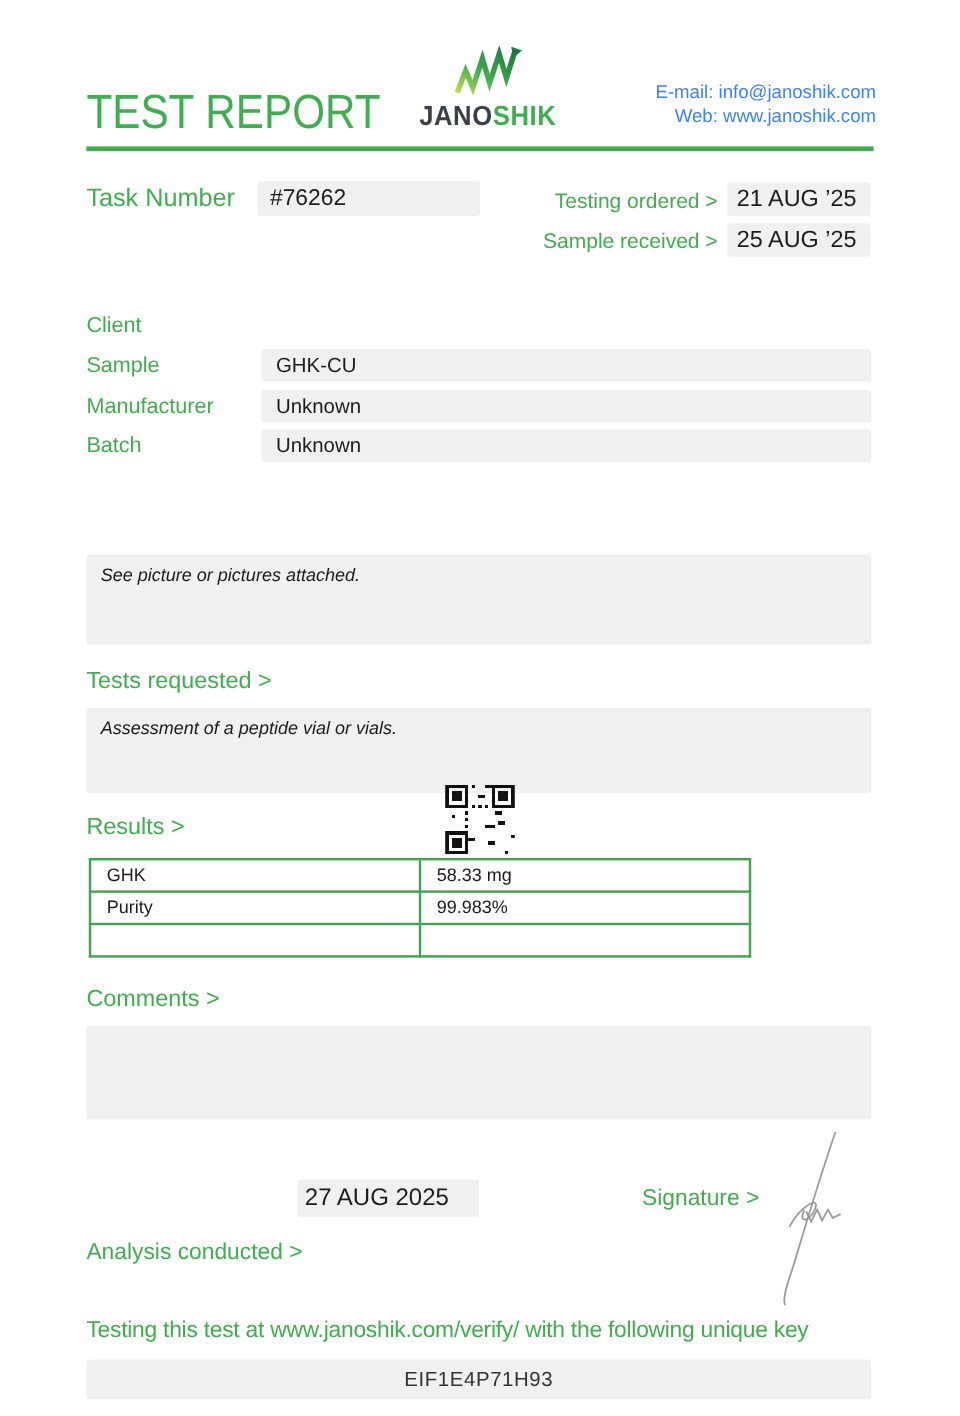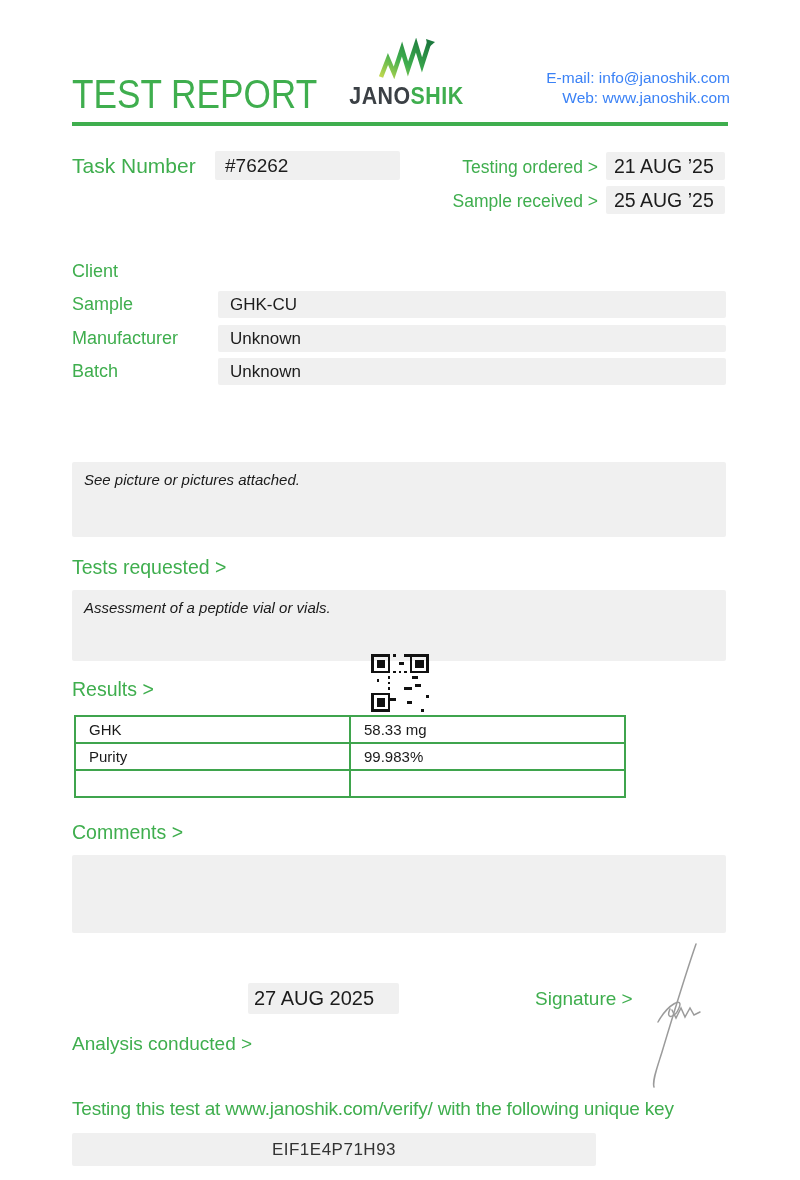--- a/index.html
+++ b/index.html
@@ -42,21 +42,21 @@
   .results-table td{border:2px solid #3fa44d;height:25px;font-size:15px;padding:0 0 0 13px;color:#1a1a1a;}
   .results-table td.val{width:50%;}
   .qr{left:371px;top:654px;width:58px;height:58px;}
 
   
   .analysis-label{left:72px;top:988px;font-size:19px;margin-top:45px;}
   .analysis-box{left:248px;top:983px;width:151px;height:31px;font-size:20px;line-height:31px;padding-left:6px;box-sizing:border-box;white-space:nowrap;}
   .sig-label{left:535px;top:988px;font-size:19px;}
   .signature{left:632px;top:938px;}
   .verify-line{left:72px;top:1098px;width:656px;font-size:19px;letter-spacing:-0.2px;white-space:nowrap;}
-  .key-bar{left:72px;top:1133px;width:524px;height:33px;text-align:center;
+  .key-bar{left:72px;top:1133px;width:654px;height:33px;text-align:center;
            font-size:17px;line-height:33px;color:#333;letter-spacing:.5px;}
 </style>
 </head>
 <body>
 
 <div class="page">
 
   <div class="abs title">TEST REPORT</div>
 
   <div class="abs logo">

